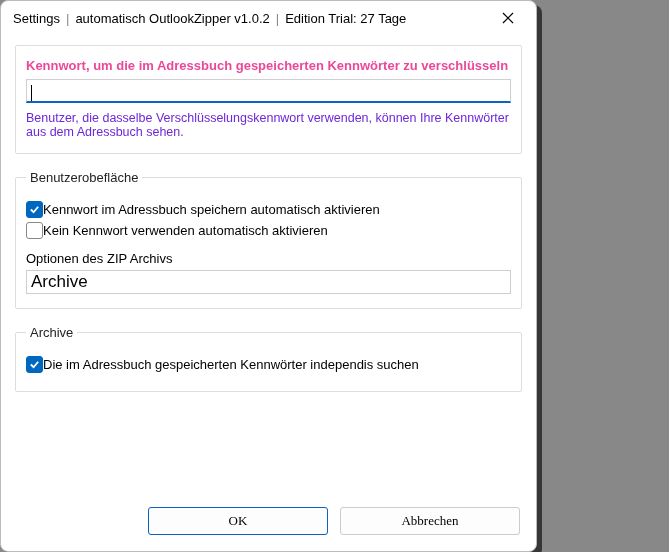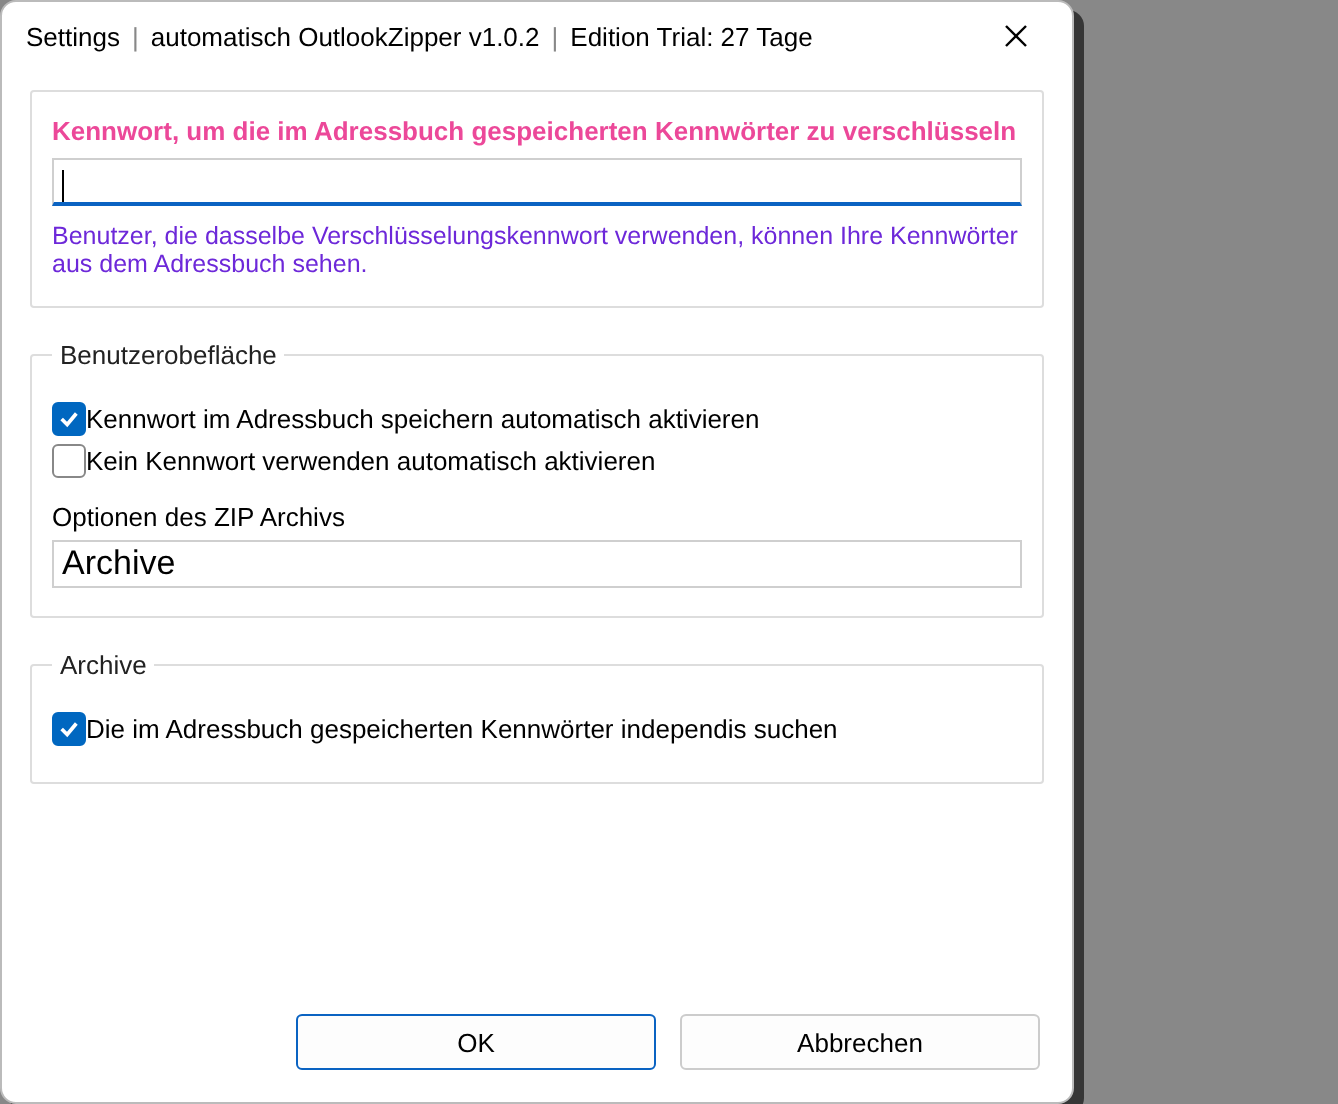--- a/index.html
+++ b/index.html
@@ -118,21 +118,21 @@
     justify-content: flex-end;
     gap: 12px;
     padding: 8px 2px 4px 2px;
   }
   .btn {
     width: 180px;
     height: 28px;
     border: 1px solid #ccc;
     background: #fdfdfd;
     border-radius: 3px;
-    font-family: Liberation Sans, sans-serif;
+    font-family: Liberation Serif, serif;
     font-size: 13px;
     cursor: pointer;
     text-align: center;
   }
   .btn.primary {
     border-color: #0a63c2;
   }
   .sep { color: #888; margin: 0 6px; }
 </style>
 </head>

